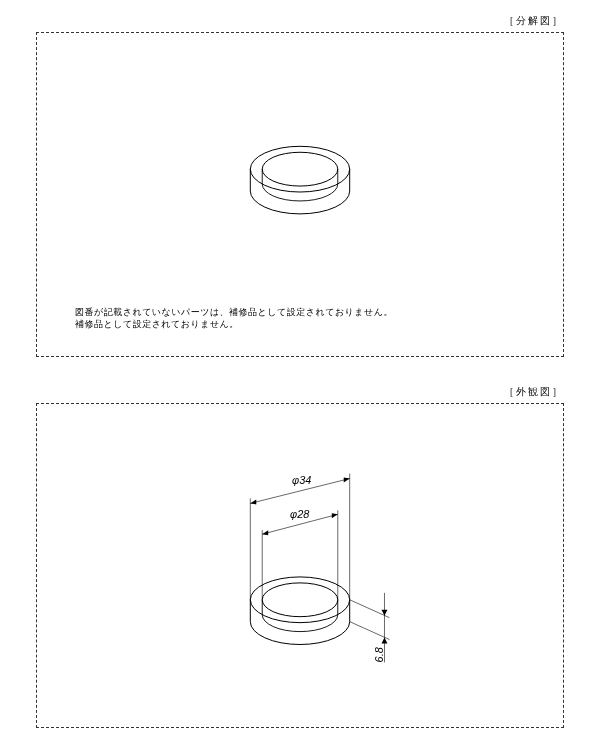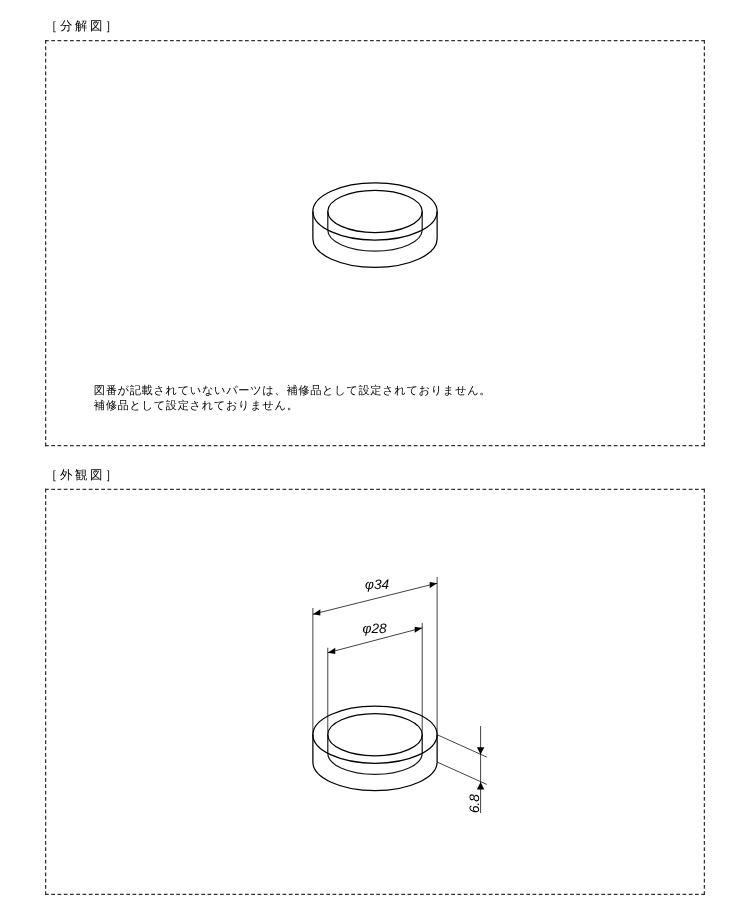--- a/index.html
+++ b/index.html
@@ -8,30 +8,31 @@
     background: #fff;
     font-family: "MS Gothic", "Hiragino Kaku Gothic Pro", sans-serif;
     font-size: 11px;
     color: #000;
   }
   .section-label {
     font-size: 10px;
     letter-spacing: 2px;
     margin-bottom: 4px;
     color: #000;
+    text-align: right;
   }
   .panel {
     border: 1px dashed #333;
     width: 100%;
     height: 325px;
     position: relative;
     box-sizing: border-box;
     text-decoration: underline;
   }
-  .panel + .section-label { margin-top: 16px; }
+  .panel + .section-label { margin-top: 28px; }
   .note {
     position: absolute;
     left: 38px;
     bottom: 26px;
     font-size: 9px;
     line-height: 1.35;
     letter-spacing: 0.5px;
     color: #000;
   }
   svg { display: block; }

